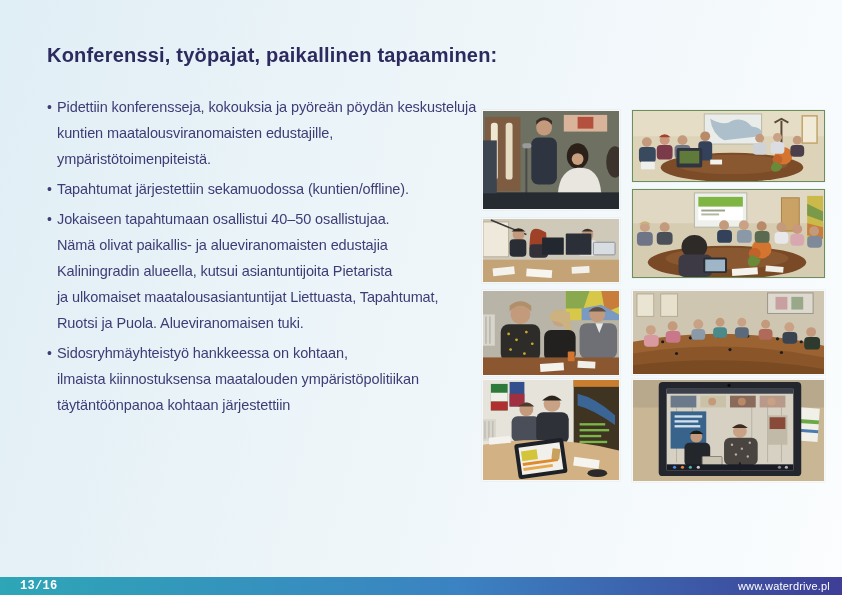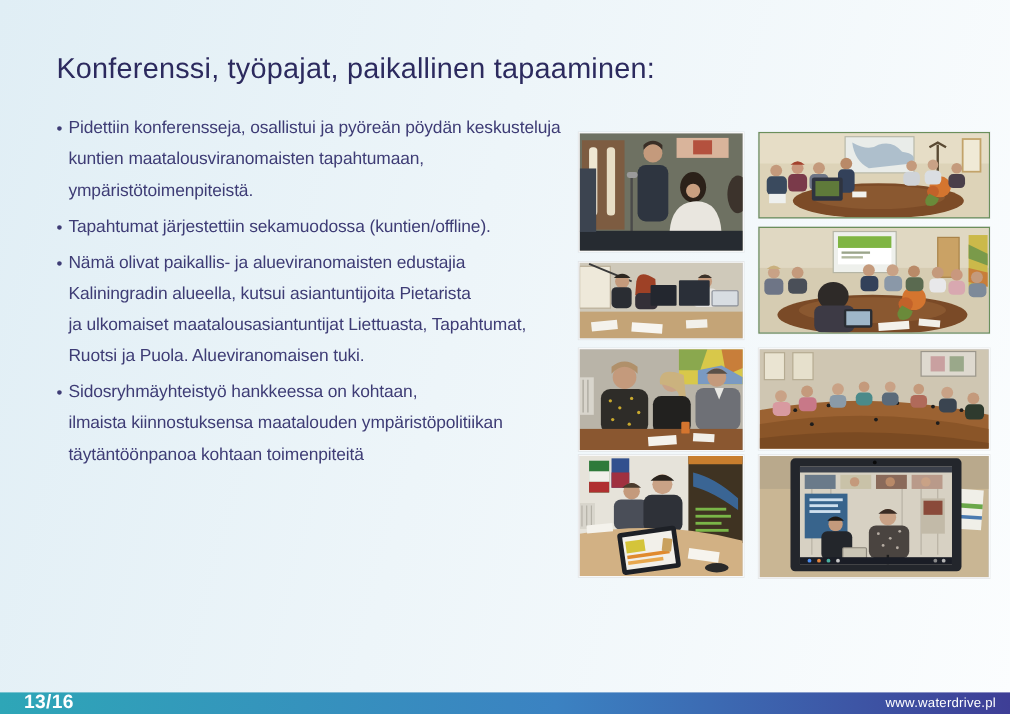--- a/index.html
+++ b/index.html
@@ -6,21 +6,21 @@
   html,body { width:842px; height:595px; overflow:hidden; }
   body {
     font-family:"Liberation Sans","DejaVu Sans",sans-serif;
     position:relative;
     background:linear-gradient(105deg,#e0eef5 0%,#edf5f9 45%,#fbfdfe 100%);
   }
   .slide { position:absolute; inset:0; }
 
   .title {
     position:absolute; left:47px; top:44px;
-    font-size:24px; font-weight:normal; letter-spacing:.2px;
+    font-size:20px; font-weight:bold; letter-spacing:.2px;
     color:#2c2a5e;
   }
 
   .bullets { position:absolute; left:47px; top:94px; width:430px; color:#3e3c75; }
   .bullet-item { position:relative; padding-left:10px; margin-bottom:4px; }
   .bullet-marker { position:absolute; left:0; top:0; line-height:26px; font-size:14px; }
   .bullet-line { display:block; line-height:26px; font-size:14.5px; letter-spacing:-0.1px; white-space:nowrap; }
 
   .photo { position:absolute; border:1px solid rgba(255,255,255,.85); box-shadow:0 0 0 .5px rgba(0,0,0,.06); overflow:hidden; background:#ccc; }
   .photo svg { display:block; width:100%; height:100%; }
@@ -34,53 +34,54 @@
   .p6 { left:632px; top:290px; width:193px; height:85px; }
   .p7 { left:482px; top:379px; width:138px; height:102px; }
   .p8 { left:632px; top:379px; width:193px; height:103px; }
 
   .footer-bar {
     position:absolute; left:0; top:577px; width:842px; height:18px;
     background:linear-gradient(90deg,#2ea6b7 0%,#3b82c2 55%,#3e3e96 100%);
     display:flex; align-items:center; justify-content:space-between;
     color:#ffffff;
   }
-  .page-indicator { margin-left:20px; font-size:16px; font-weight:bold; letter-spacing:.3px; }
+  .page-indicator { margin-left:20px; font-size:12px; font-weight:bold; letter-spacing:.3px;font-family:Liberation Mono, monospace; }
   .website { margin-right:12px; font-size:11px; letter-spacing:.2px; color:#ffffff; text-decoration:none;text-align:center; }
 </style>
 </head>
 <body>
 
 <div class="slide">
 
   <h1 class="title">Konferenssi, työpajat, paikallinen tapaaminen:</h1>
 
   <div class="bullets">
     <div class="bullet-item">
       <span class="bullet-marker">•</span>
-      <span class="bullet-line">Pidettiin konferensseja, osallistui ja pyöreän pöydän keskusteluja</span>
-      <span class="bullet-line">kuntien maatalousviranomaisten tapahtumaan,</span>
+      <span class="bullet-line">Pidettiin konferensseja, kokouksia ja pyöreän pöydän keskusteluja</span>
+      <span class="bullet-line">kuntien maatalousviranomaisten edustajille,</span>
       <span class="bullet-line">ympäristötoimenpiteistä.</span>
     </div>
     <div class="bullet-item">
       <span class="bullet-marker">•</span>
       <span class="bullet-line">Tapahtumat järjestettiin sekamuodossa (kuntien/offline).</span>
     </div>
     <div class="bullet-item">
       <span class="bullet-marker">•</span>
+      <span class="bullet-line">Jokaiseen tapahtumaan osallistui 40–50 osallistujaa.</span>
       <span class="bullet-line">Nämä olivat paikallis- ja alueviranomaisten edustajia</span>
       <span class="bullet-line">Kaliningradin alueella, kutsui asiantuntijoita Pietarista</span>
       <span class="bullet-line">ja ulkomaiset maatalousasiantuntijat Liettuasta, Tapahtumat,</span>
       <span class="bullet-line">Ruotsi ja Puola. Alueviranomaisen tuki.</span>
     </div>
     <div class="bullet-item">
       <span class="bullet-marker">•</span>
       <span class="bullet-line">Sidosryhmäyhteistyö hankkeessa on kohtaan,</span>
       <span class="bullet-line">ilmaista kiinnostuksensa maatalouden ympäristöpolitiikan</span>
-      <span class="bullet-line">täytäntöönpanoa kohtaan toimenpiteitä</span>
+      <span class="bullet-line">täytäntöönpanoa kohtaan järjestettiin</span>
     </div>
   </div>
 
   <div class="photo p1" aria-label="Presenter standing beside a seated speaker with a microphone">
     <svg viewBox="0 0 138 100" preserveAspectRatio="none">
       <rect width="138" height="100" fill="#6e7162"></rect>
       <rect x="2" y="6" width="36" height="76" fill="#7d5c41"></rect>
       <rect x="8" y="12" width="7" height="58" rx="3" fill="#efe7d2"></rect>
       <rect x="23" y="12" width="7" height="58" rx="3" fill="#e7ddc5"></rect>
       <rect x="82" y="4" width="44" height="17" fill="#d9b49b"></rect>

